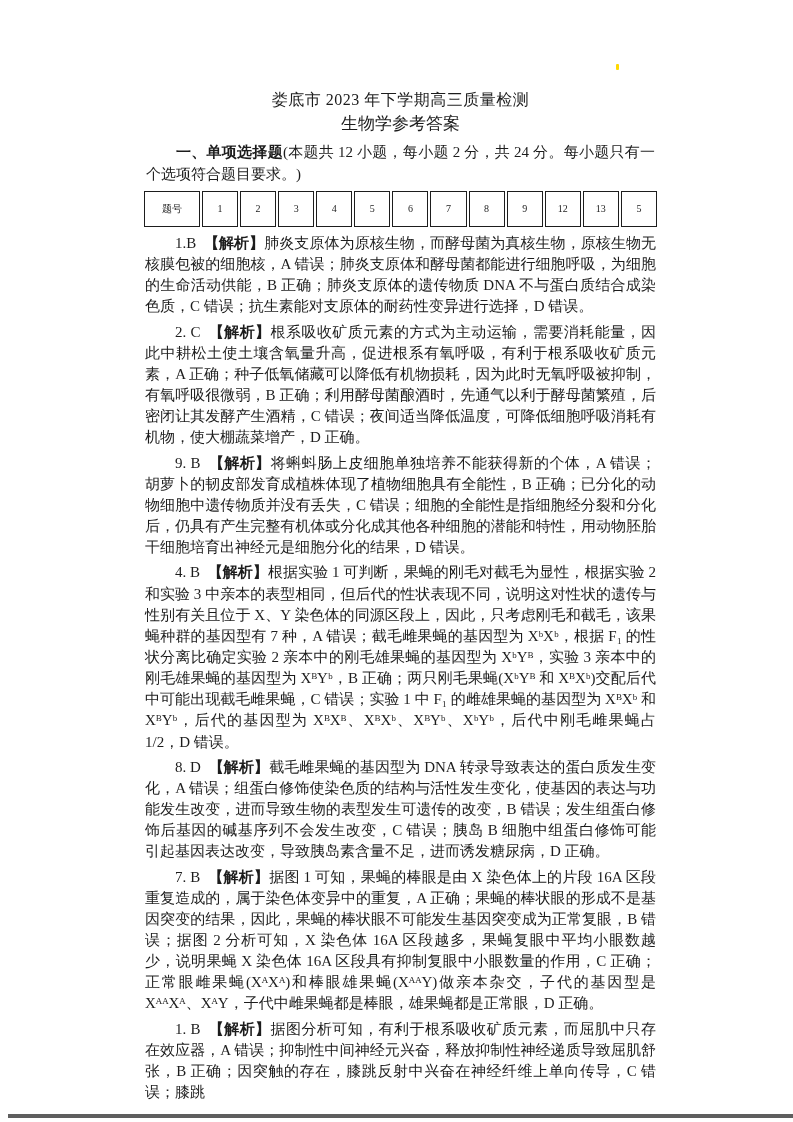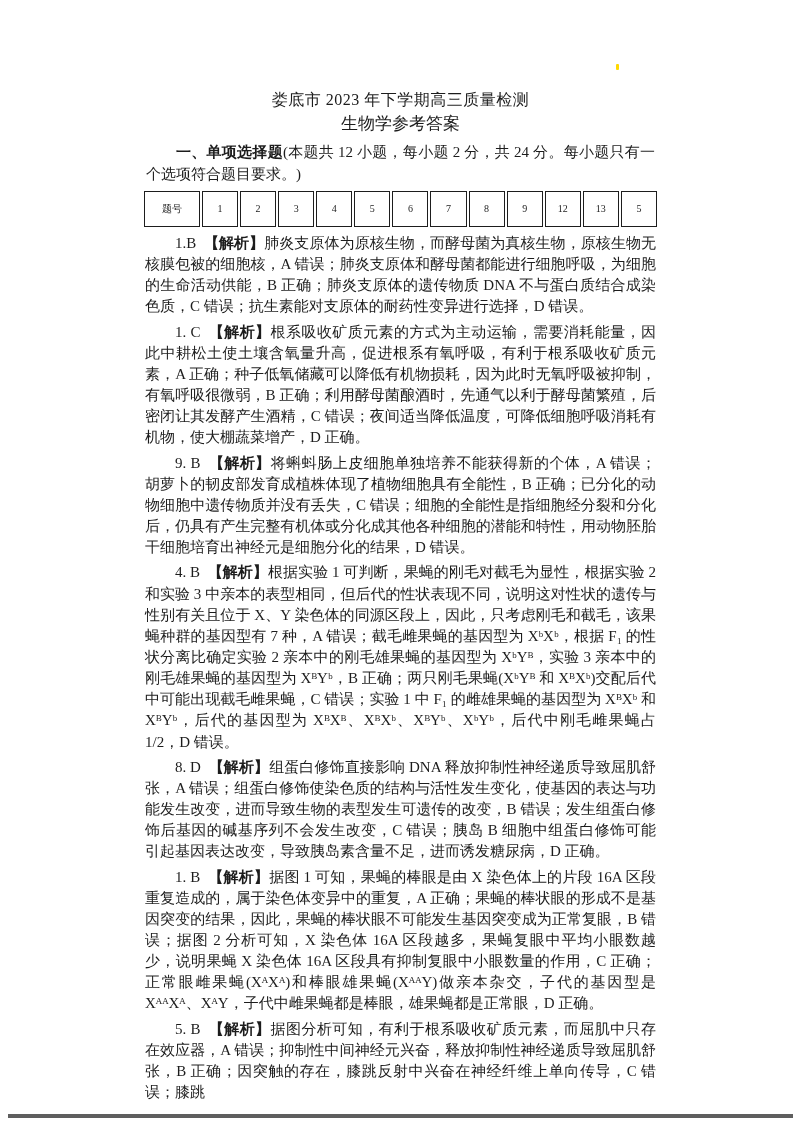--- a/index.html
+++ b/index.html
@@ -95,28 +95,28 @@
         <td>9</td>
         <td>12</td>
         <td>13</td>
         <td>5</td>
       </tr>
     </tbody>
   </table>
 
   <p class="expl"><span>1.B</span>&nbsp;&nbsp;<span class="tag">【解析】</span><span>肺炎支原体为原核生物，而酵母菌为真核生物，原核生物无核膜包被的细胞核，A 错误；肺炎支原体和酵母菌都能进行细胞呼吸，为细胞的生命活动供能，B 正确；肺炎支原体的遗传物质 DNA 不与蛋白质结合成染色质，C 错误；抗生素能对支原体的耐药性变异进行选择，D 错误。</span></p>
 
-  <p class="expl"><span>1. C</span>&nbsp;&nbsp;<span class="tag">【解析】</span><span>根系吸收矿质元素的方式为主动运输，需要消耗能量，因此中耕松土使土壤含氧量升高，促进根系有氧呼吸，有利于根系吸收矿质元素，A 正确；种子低氧储藏可以降低有机物损耗，因为此时无氧呼吸被抑制，有氧呼吸很微弱，B 正确；利用酵母菌酿酒时，先通气以利于酵母菌繁殖，后密闭让其发酵产生酒精，C 错误；夜间适当降低温度，可降低细胞呼吸消耗有机物，使大棚蔬菜增产，D 正确。</span></p>
+  <p class="expl"><span>2. C</span>&nbsp;&nbsp;<span class="tag">【解析】</span><span>根系吸收矿质元素的方式为主动运输，需要消耗能量，因此中耕松土使土壤含氧量升高，促进根系有氧呼吸，有利于根系吸收矿质元素，A 正确；种子低氧储藏可以降低有机物损耗，因为此时无氧呼吸被抑制，有氧呼吸很微弱，B 正确；利用酵母菌酿酒时，先通气以利于酵母菌繁殖，后密闭让其发酵产生酒精，C 错误；夜间适当降低温度，可降低细胞呼吸消耗有机物，使大棚蔬菜增产，D 正确。</span></p>
 
   <p class="expl"><span>9. B</span>&nbsp;&nbsp;<span class="tag">【解析】</span><span>将蝌蚪肠上皮细胞单独培养不能获得新的个体，A 错误；胡萝卜的韧皮部发育成植株体现了植物细胞具有全能性，B 正确；已分化的动物细胞中遗传物质并没有丢失，C 错误；细胞的全能性是指细胞经分裂和分化后，仍具有产生完整有机体或分化成其他各种细胞的潜能和特性，用动物胚胎干细胞培育出神经元是细胞分化的结果，D 错误。</span></p>
 
   <p class="expl"><span>4. B</span>&nbsp;&nbsp;<span class="tag">【解析】</span><span>根据实验 1 可判断，果蝇的刚毛对截毛为显性，根据实验 2 和实验 3 中亲本的表型相同，但后代的性状表现不同，说明这对性状的遗传与性别有关且位于 X、Y 染色体的同源区段上，因此，只考虑刚毛和截毛，该果蝇种群的基因型有 7 种，A 错误；截毛雌果蝇的基因型为 XᵇXᵇ，根据 F₁ 的性状分离比确定实验 2 亲本中的刚毛雄果蝇的基因型为 XᵇYᴮ，实验 3 亲本中的刚毛雄果蝇的基因型为 XᴮYᵇ，B 正确；两只刚毛果蝇(XᵇYᴮ 和 XᴮXᵇ)交配后代中可能出现截毛雌果蝇，C 错误；实验 1 中 F₁ 的雌雄果蝇的基因型为 XᴮXᵇ 和 XᴮYᵇ，后代的基因型为 XᴮXᴮ、XᴮXᵇ、XᴮYᵇ、XᵇYᵇ，后代中刚毛雌果蝇占 1/2，D 错误。</span></p>
 
-  <p class="expl"><span>8. D</span>&nbsp;&nbsp;<span class="tag">【解析】</span><span>组蛋白修饰直接影响 DNA 释放抑制性神经递质导致屈肌舒张，A 错误；组蛋白修饰使染色质的结构与活性发生变化，使基因的表达与功能发生改变，进而导致生物的表型发生可遗传的改变，B 错误；发生组蛋白修饰后基因的碱基序列不会发生改变，C 错误；胰岛 B 细胞中组蛋白修饰可能引起基因表达改变，导致胰岛素含量不足，进而诱发糖尿病，D 正确。</span></p>
+  <p class="expl"><span>8. D</span>&nbsp;&nbsp;<span class="tag">【解析】</span><span>截毛雌果蝇的基因型为 DNA 转录导致表达的蛋白质发生变化，A 错误；组蛋白修饰使染色质的结构与活性发生变化，使基因的表达与功能发生改变，进而导致生物的表型发生可遗传的改变，B 错误；发生组蛋白修饰后基因的碱基序列不会发生改变，C 错误；胰岛 B 细胞中组蛋白修饰可能引起基因表达改变，导致胰岛素含量不足，进而诱发糖尿病，D 正确。</span></p>
 
-  <p class="expl"><span>1. B</span>&nbsp;&nbsp;<span class="tag">【解析】</span><span>据图 1 可知，果蝇的棒眼是由 X 染色体上的片段 16A 区段重复造成的，属于染色体变异中的重复，A 正确；果蝇的棒状眼的形成不是基因突变的结果，因此，果蝇的棒状眼不可能发生基因突变成为正常复眼，B 错误；据图 2 分析可知，X 染色体 16A 区段越多，果蝇复眼中平均小眼数越少，说明果蝇 X 染色体 16A 区段具有抑制复眼中小眼数量的作用，C 正确；正常眼雌果蝇(XᴬXᴬ)和棒眼雄果蝇(XᴬᴬY)做亲本杂交，子代的基因型是 XᴬᴬXᴬ、XᴬY，子代中雌果蝇都是棒眼，雄果蝇都是正常眼，D 正确。</span></p>
+  <p class="expl"><span>7. B</span>&nbsp;&nbsp;<span class="tag">【解析】</span><span>据图 1 可知，果蝇的棒眼是由 X 染色体上的片段 16A 区段重复造成的，属于染色体变异中的重复，A 正确；果蝇的棒状眼的形成不是基因突变的结果，因此，果蝇的棒状眼不可能发生基因突变成为正常复眼，B 错误；据图 2 分析可知，X 染色体 16A 区段越多，果蝇复眼中平均小眼数越少，说明果蝇 X 染色体 16A 区段具有抑制复眼中小眼数量的作用，C 正确；正常眼雌果蝇(XᴬXᴬ)和棒眼雄果蝇(XᴬᴬY)做亲本杂交，子代的基因型是 XᴬᴬXᴬ、XᴬY，子代中雌果蝇都是棒眼，雄果蝇都是正常眼，D 正确。</span></p>
 
-  <p class="expl"><span>5. B</span>&nbsp;&nbsp;<span class="tag">【解析】</span><span>据图分析可知，有利于根系吸收矿质元素，而屈肌中只存在效应器，A 错误；抑制性中间神经元兴奋，释放抑制性神经递质导致屈肌舒张，B 正确；因突触的存在，膝跳反射中兴奋在神经纤维上单向传导，C 错误；膝跳</span></p>
+  <p class="expl"><span>1. B</span>&nbsp;&nbsp;<span class="tag">【解析】</span><span>据图分析可知，有利于根系吸收矿质元素，而屈肌中只存在效应器，A 错误；抑制性中间神经元兴奋，释放抑制性神经递质导致屈肌舒张，B 正确；因突触的存在，膝跳反射中兴奋在神经纤维上单向传导，C 错误；膝跳</span></p>
 
 </div>
 
 <div class="scan-dot"></div>
 <div class="scan-bar"></div>
 
 </body></html>

